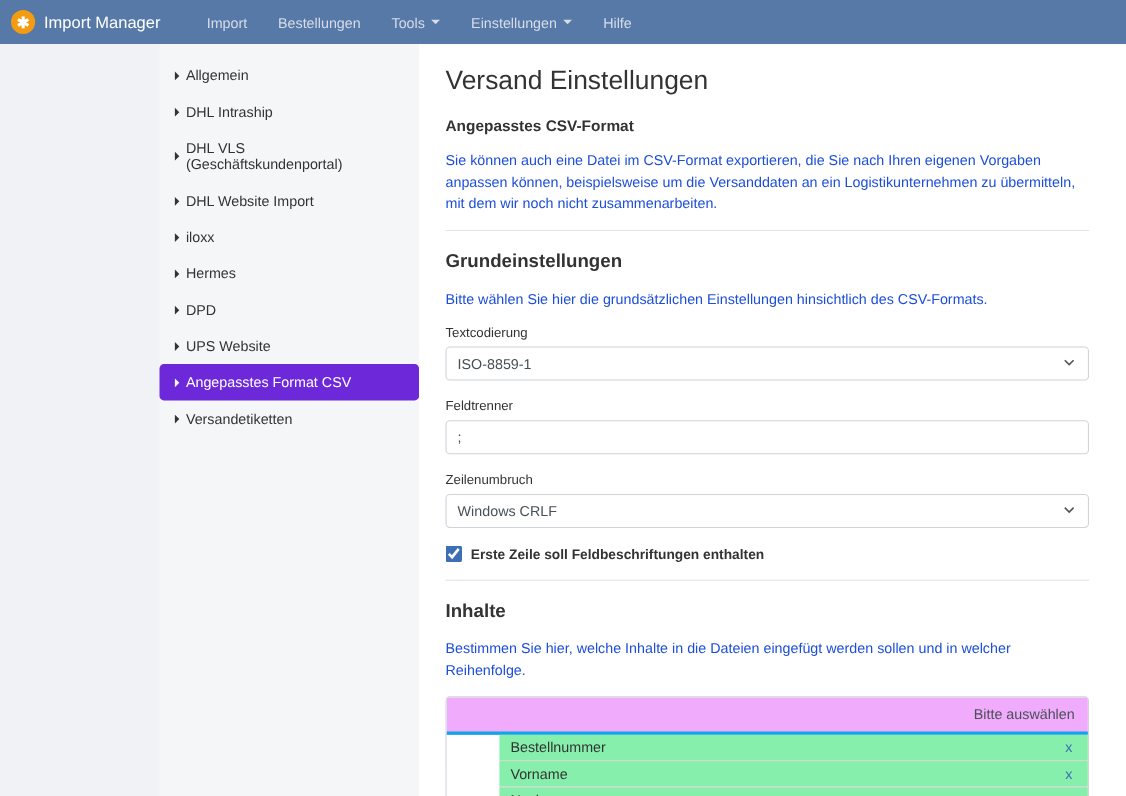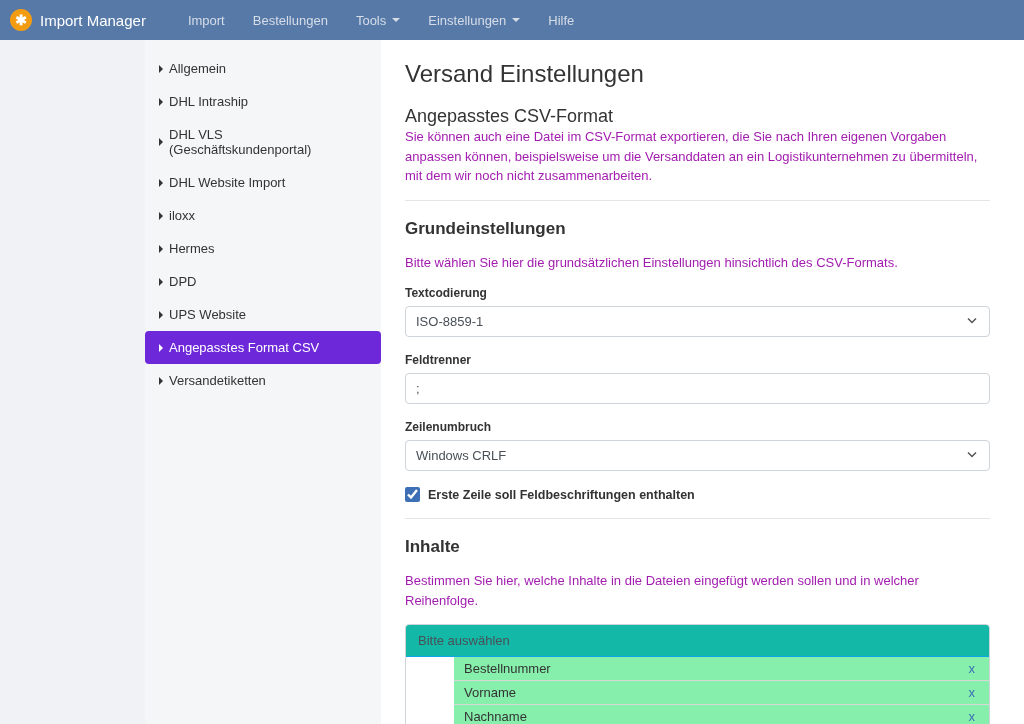--- a/index.html
+++ b/index.html
@@ -8,34 +8,34 @@
 .brand { display: flex; align-items: center; font-size: 15px; font-weight: 500; margin-right: 30px; color:#fff; }
 .brand-icon { width: 22px; height: 22px; border-radius: 50%; background: #f39c12; display:inline-flex; align-items:center; justify-content:center; margin-right:8px; color:#fff; font-weight:bold; font-size:14px;}
 .nav-items { display:flex; gap:4px; }
 .nav-item { color: #d6dde8; padding: 8px 12px; font-size: 13px; cursor:pointer; display:flex; align-items:center; gap:4px;}
 .caret-down { width:0; height:0; border-left:4px solid transparent; border-right:4px solid transparent; border-top:4px solid #d6dde8; display:inline-block; margin-left:2px;}
 .sidebar-item { padding: 9px 14px; font-size: 13px; color:#333; cursor:pointer; display:flex; align-items:center; gap:6px;}
 .sidebar-item.active { background: #6d28d9; color:#fff; border-radius:4px; margin: 0 0px;}
 .caret-right { width:0; height:0; border-top:4px solid transparent; border-bottom:4px solid transparent; border-left:4px solid #333; display:inline-block; }
 .sidebar-item.active .caret-right { border-left-color:#fff; }
 h1 { font-size: 24px; font-weight: 500; margin-bottom: 18px; color:#333;}
-h2 { font-size: 18px; font-weight: 400; color:#333;}
+h2 { font-size: 14px; font-weight: 700; margin-bottom: 14px; color:#333;}
 h3 { font-size: 17px; font-weight: 600; margin: 10px 0 14px 0; color:#333;}
-p.desc { font-size: 13px; color:#a21caf; line-height:1.5; margin-bottom: 14px;}
+p.desc { font-size: 13px; color:#1d4ed8; line-height:1.5; margin-bottom: 14px;}
 hr { border:none; border-top:1px solid #e5e5e5; margin: 14px 0 18px 0;}
-label.field-label { font-size: 12px; font-weight:700; display:block; margin-bottom:6px; color:#333;}
+label.field-label { font-size: 12px; font-weight:400; display:block; margin-bottom:6px; color:#333;}
 .form-control { width:100%; border:1px solid #ced4da; border-radius:4px; padding: 7px 10px; font-size:13px; background:#fff; color:#495057; }
 .form-group { margin-bottom: 16px; }
 .select-wrap { position:relative;border-radius:10px; }
 .select-wrap .chevron { position:absolute; right:12px; top:50%; transform:translateY(-50%); pointer-events:none; }
 .chevron svg { width:12px; height:12px; }
 .checkbox-row { display:flex; align-items:center; gap:8px; font-size:12.5px; font-weight:600;}
 .checkbox-row input { width:15px; height:15px; accent-color:#3c6fb5; }
 .content-list { border:1px solid #ced4da; border-radius:4px; overflow:hidden; margin-bottom: 18px;}
-.content-head { padding:8px 12px; background:#14b8a6; font-size:13px; color:#495057; border-bottom:1px solid #0ea5e9;}
+.content-head { padding:8px 12px; background:#f0abfc; font-size:13px; color:#495057; border-bottom:3px solid #0ea5e9;text-align:right;}
 .content-row { display:flex; justify-content:space-between; align-items:center; padding:4px 10px; background:#86efac; border-top:1px solid #d8d8d8; font-size:13px;margin-left:48px;}
 .content-row:first-of-type { border-top:none; }
 .remove-x { color:#3c6fb5; cursor:pointer; font-size:13px; padding:0 4px;}
 .page-wrap { display:flex; }
 .left-gutter { width:145px; flex-shrink:0; }
 .sidebar-col { width:236px; flex-shrink:0; background:#f5f6f8; padding-top:12px; padding-bottom:40px;}
 .main-col { flex:1; background:#fff; padding: 20px 34px 30px 24px; }
 .main-inner { max-width: 600px; }
 </style>
 </head>

